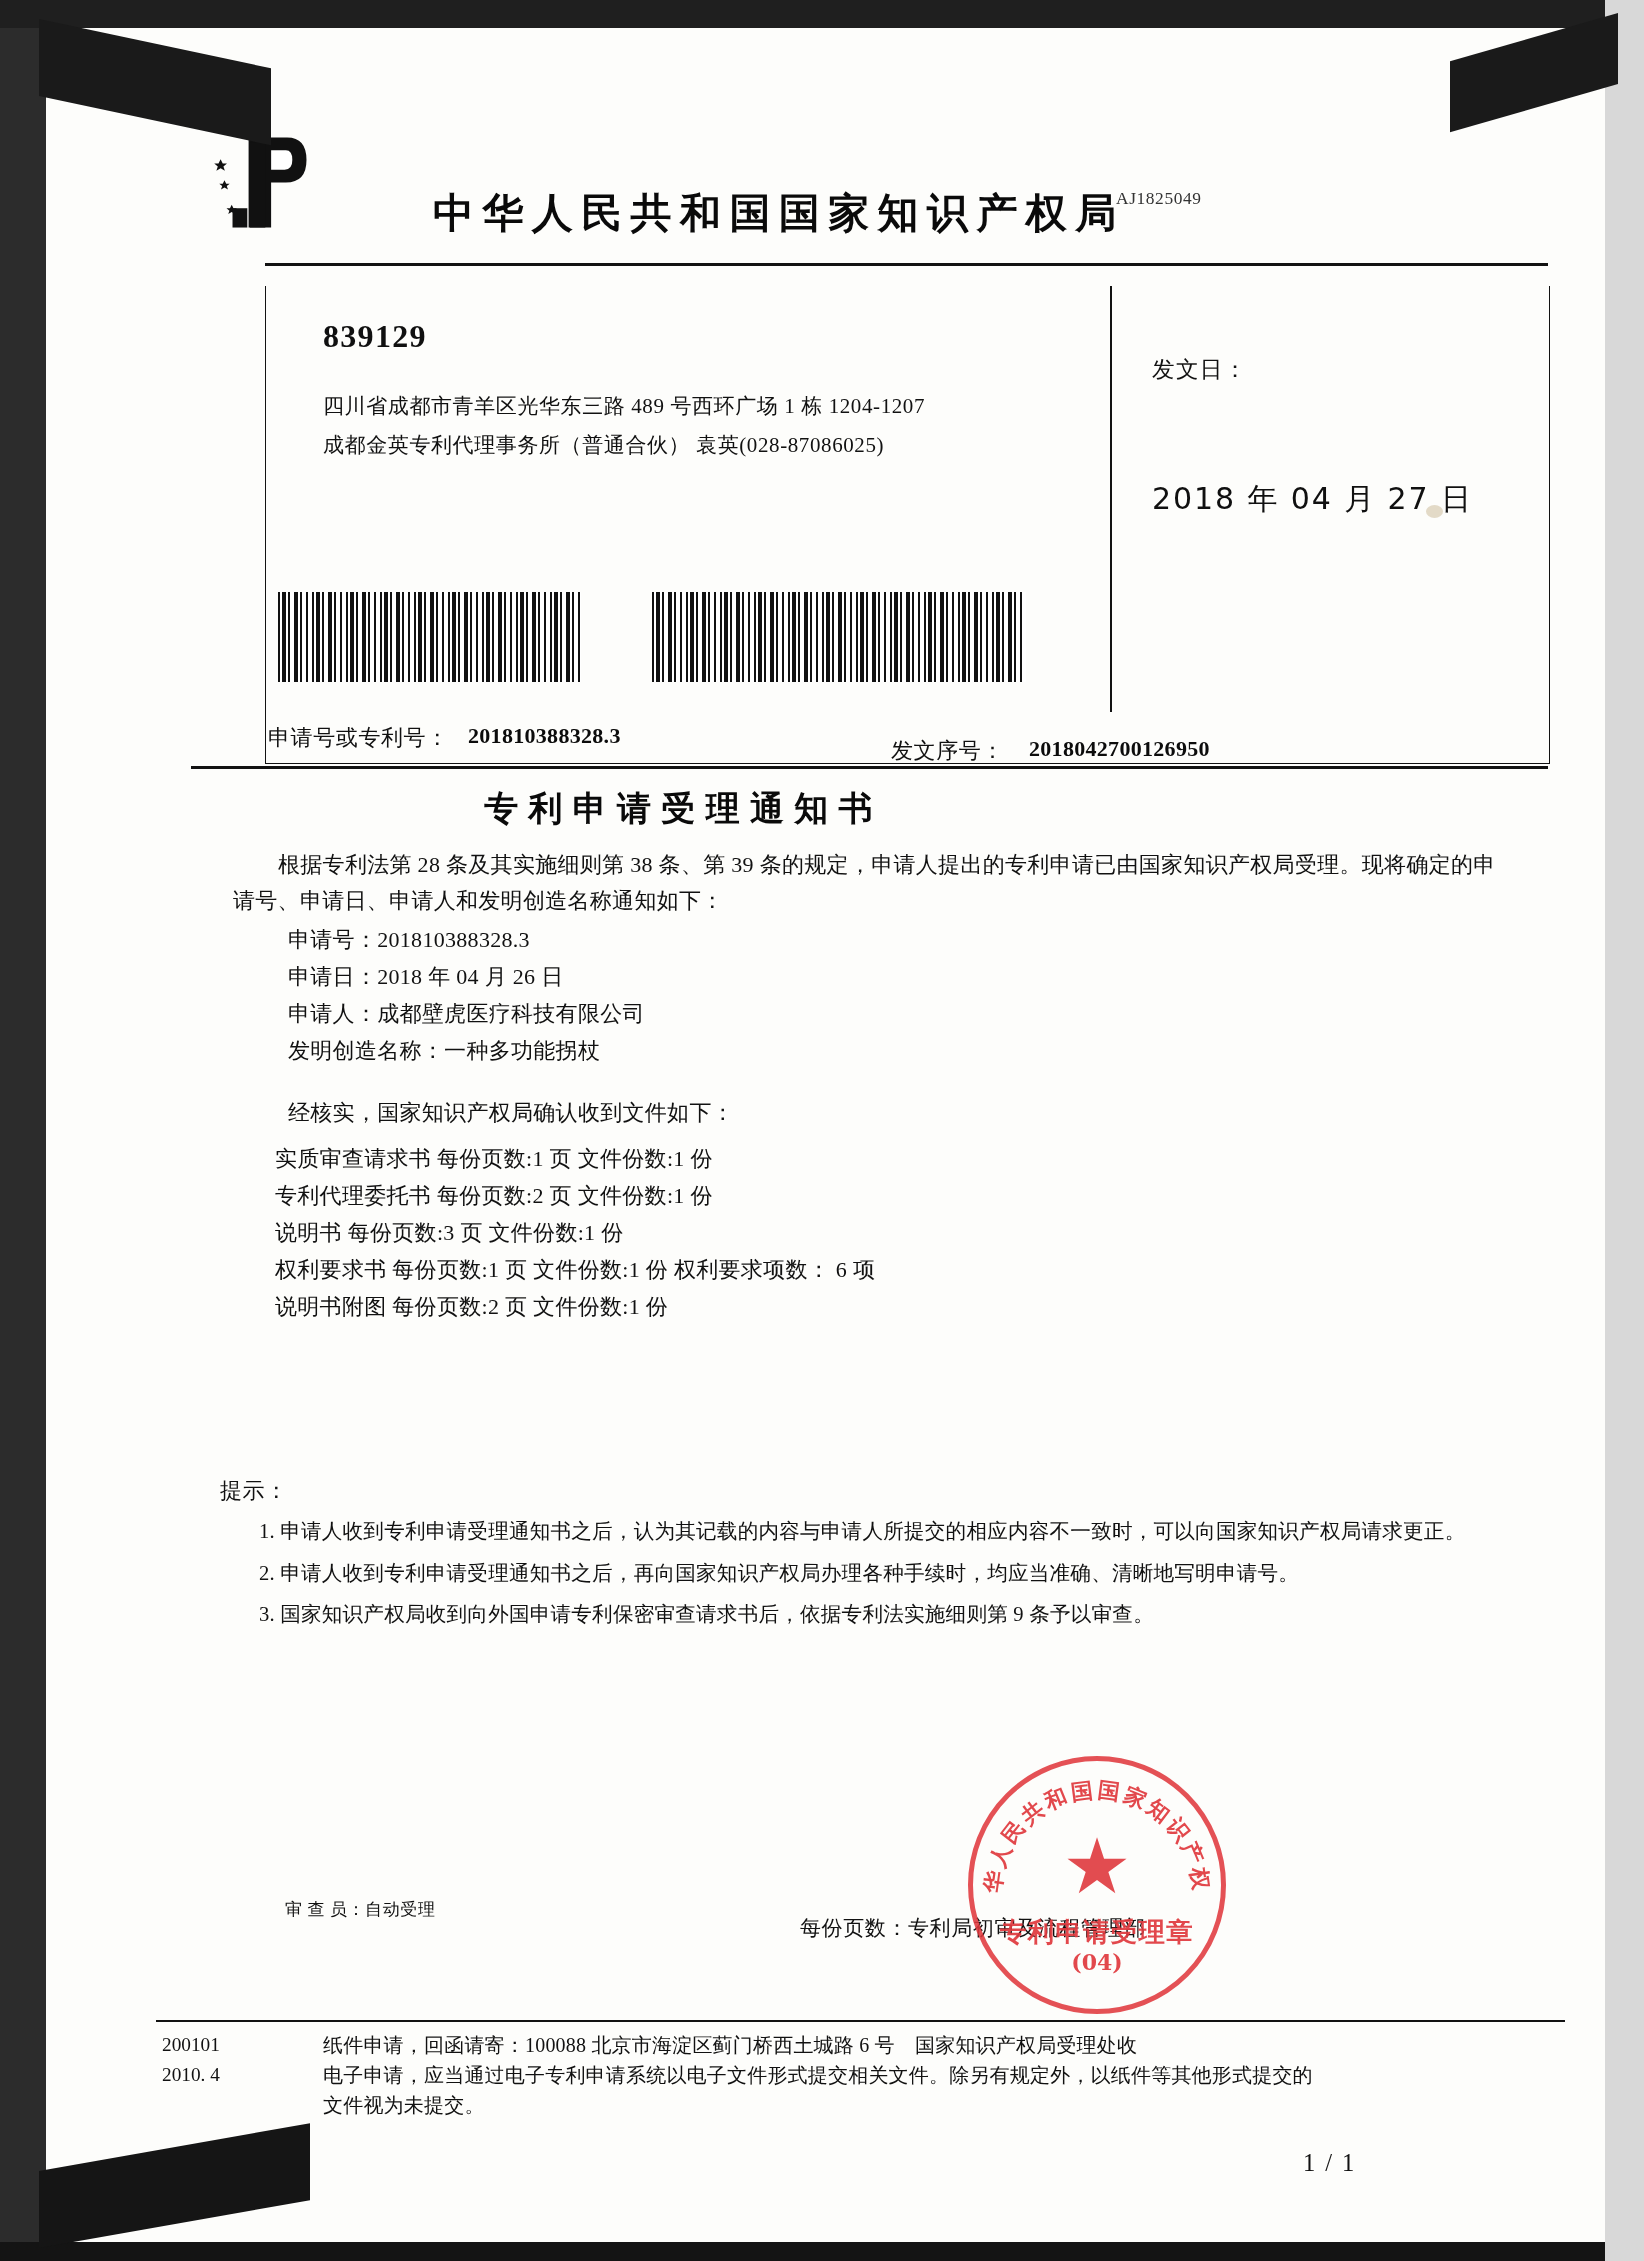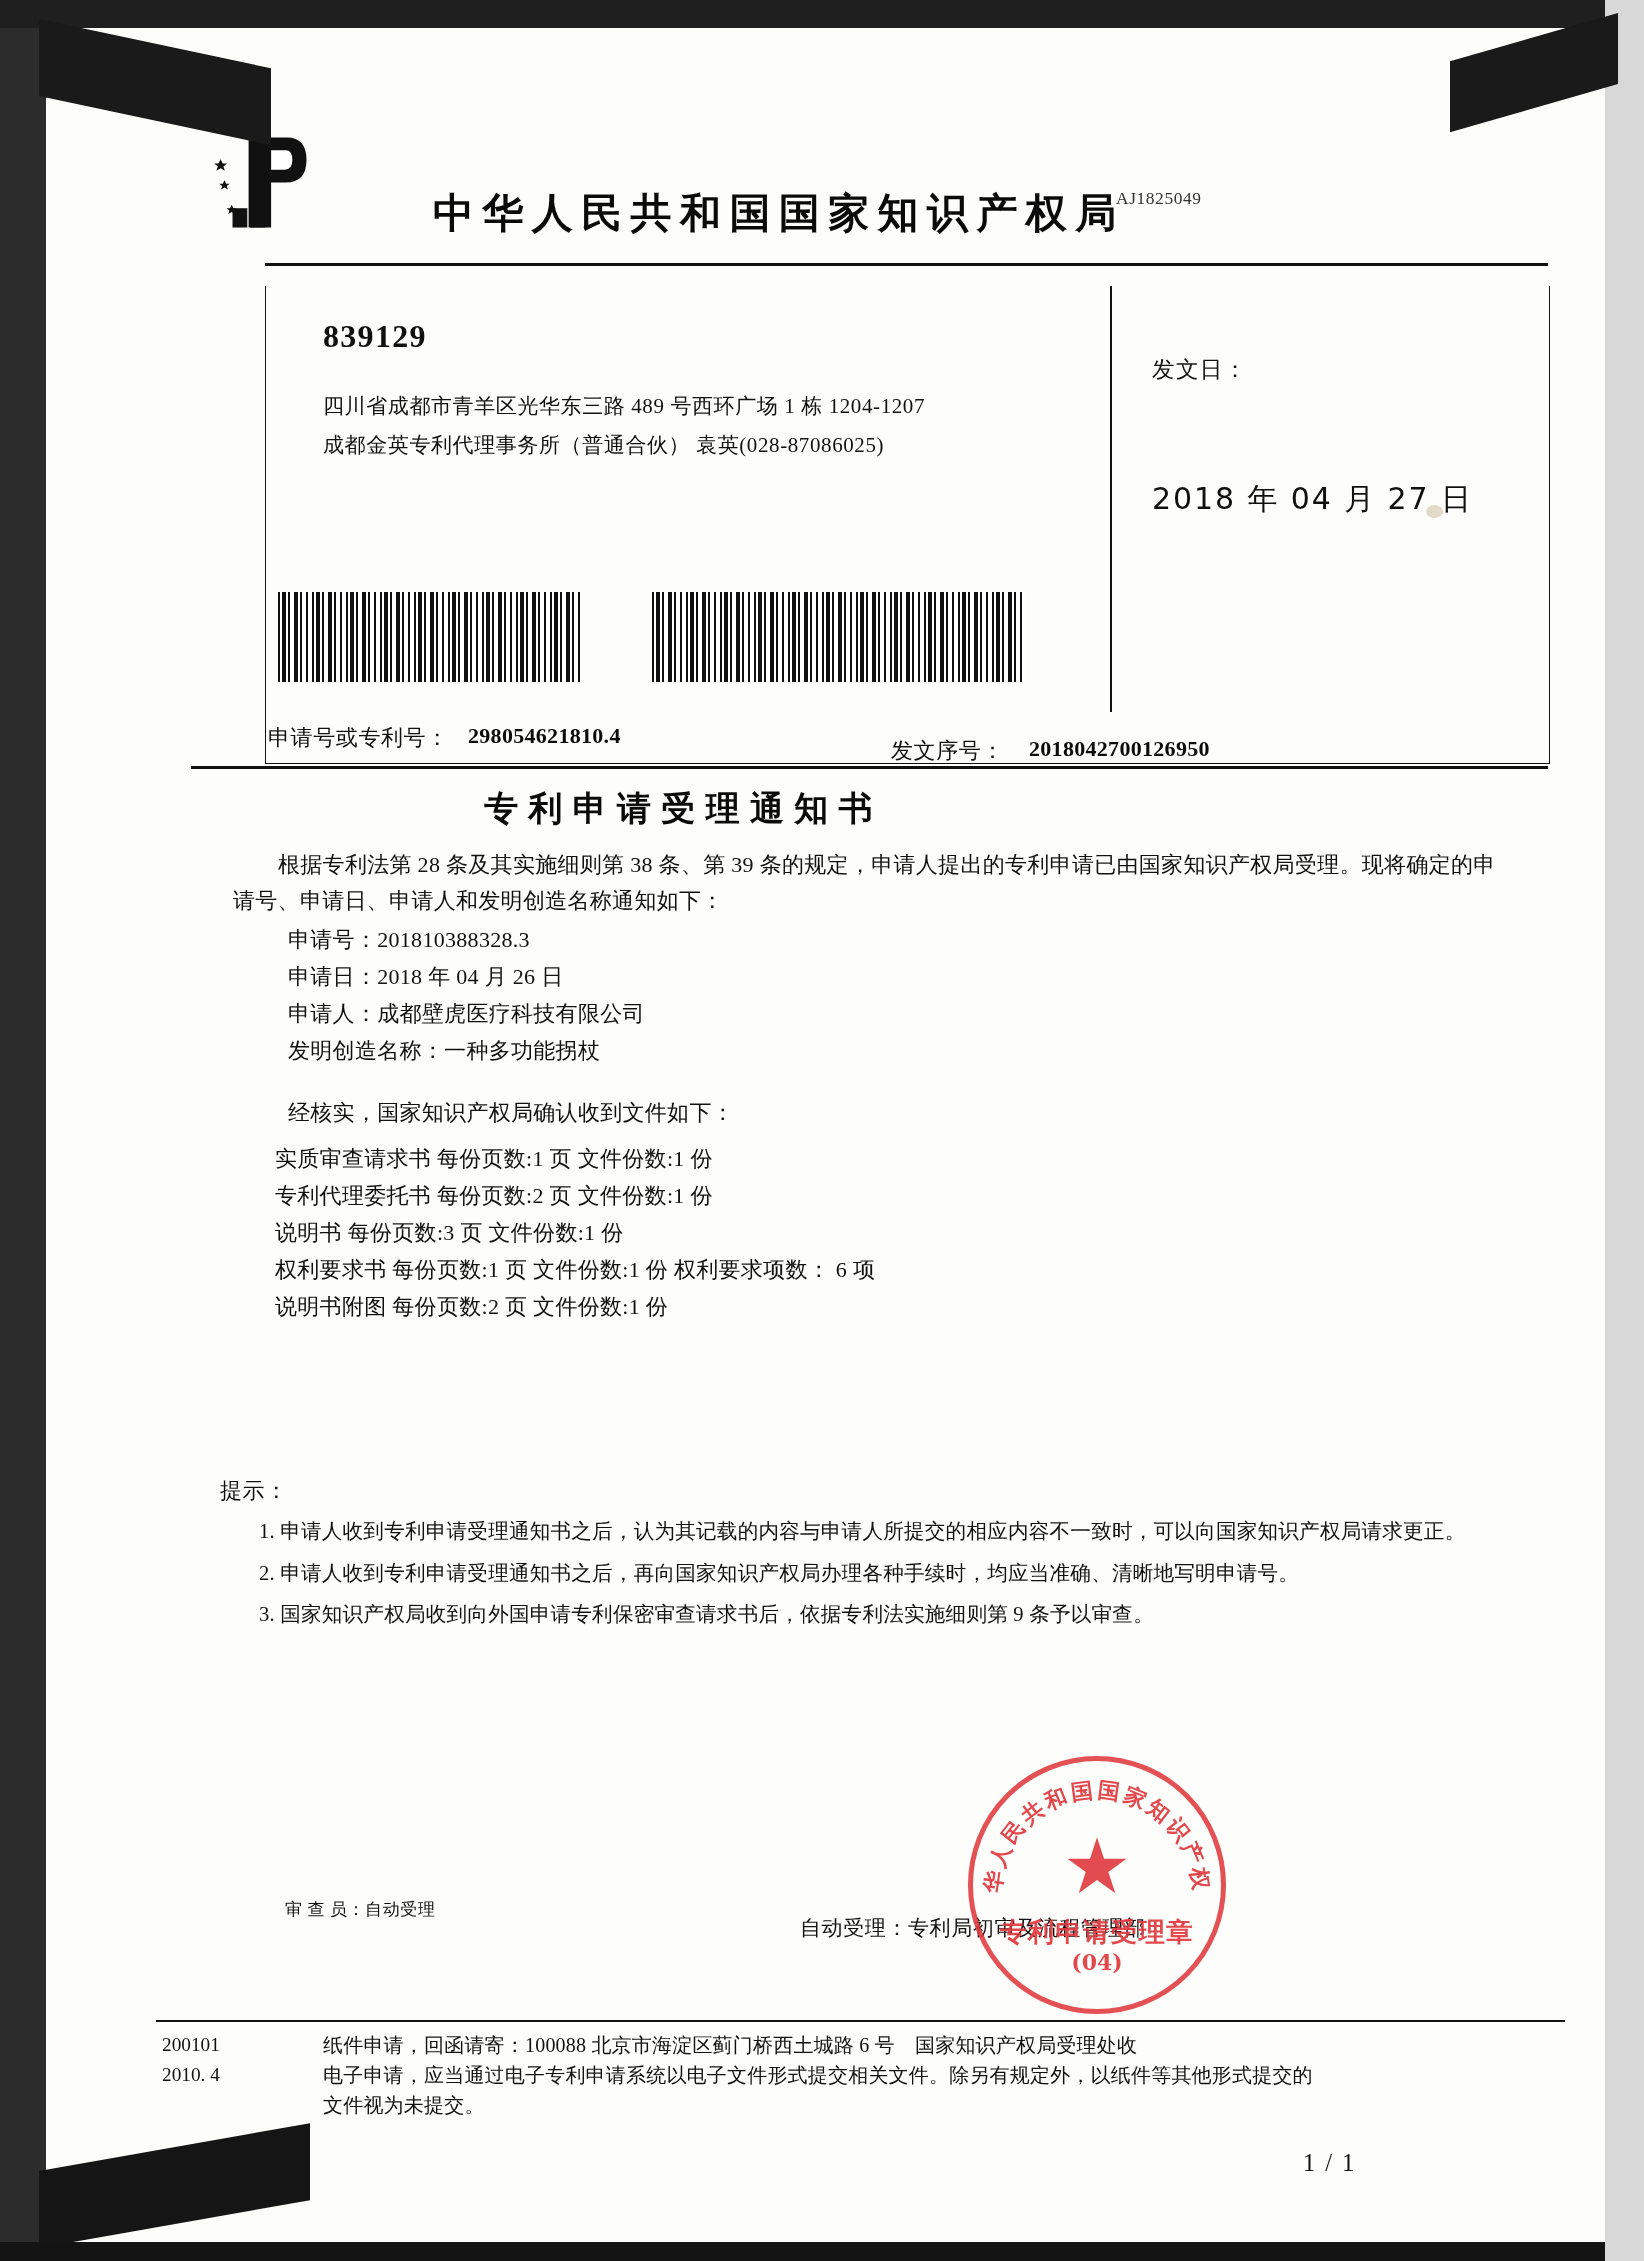--- a/index.html
+++ b/index.html
@@ -450,21 +450,21 @@
     <div class="addr-line1">四川省成都市青羊区光华东三路 489 号西环广场 1 栋 1204-1207</div>
     <div class="addr-line2">成都金英专利代理事务所（普通合伙）  袁英(028-87086025)</div>
     <div class="issue-label">发文日：</div>
     <div class="issue-date">2018 年 04 月 27 日</div>
 
     <div class="barcode" id="barcode-left"></div>
     <div class="barcode" id="barcode-right"></div>
 
     <div class="appno-row"></div>
     <div class="appno-label">申请号或专利号：</div>
-    <div class="appno-value">298054621810.4</div>
+    <div class="appno-value">201810388328.3</div>
     <div class="serial-label">发文序号：</div>
     <div class="serial-value">2018042700126950</div>
     <div class="rule-mid"></div>
 
     <div class="doc-title">专利申请受理通知书</div>
 
     <div class="body-para">根据专利法第 28 条及其实施细则第 38 条、第 39 条的规定，申请人提出的专利申请已由国家知识产权局受理。现将确定的申请号、申请日、申请人和发明创造名称通知如下：</div>
 
     <div class="kv-list">
       <div>申请号：201810388328.3</div>
@@ -486,21 +486,21 @@
     <div class="tips-list">
       <div class="tip">1. 申请人收到专利申请受理通知书之后，认为其记载的内容与申请人所提交的相应内容不一致时，可以向国家知识产权局请求更正。</div>
       <div class="tip">2. 申请人收到专利申请受理通知书之后，再向国家知识产权局办理各种手续时，均应当准确、清晰地写明申请号。</div>
       <div class="tip">3. 国家知识产权局收到向外国申请专利保密审查请求书后，依据专利法实施细则第 9 条予以审查。</div>
     </div>
 
     <div class="examiner">
       <span>审 查 员：</span><span>自动受理</span>
     </div>
     <div class="dept">
-      <span>自动受理：</span><span>专利局初审及流程管理部</span>
+      <span>每份页数：</span><span>专利局初审及流程管理部</span>
     </div>
 
     <div class="seal">
       <div class="seal-ring"></div>
       <svg class="seal-arc" viewBox="0 0 400 400">
         <defs>
           <path id="arcpath" d="M 50 215 A 150 150 0 0 1 350 215" fill="none"></path>
         </defs>
         <text><textPath href="#arcpath" startOffset="50%" text-anchor="middle" id="seal-arc-label">中华人民共和国国家知识产权局</textPath></text>
       </svg>

